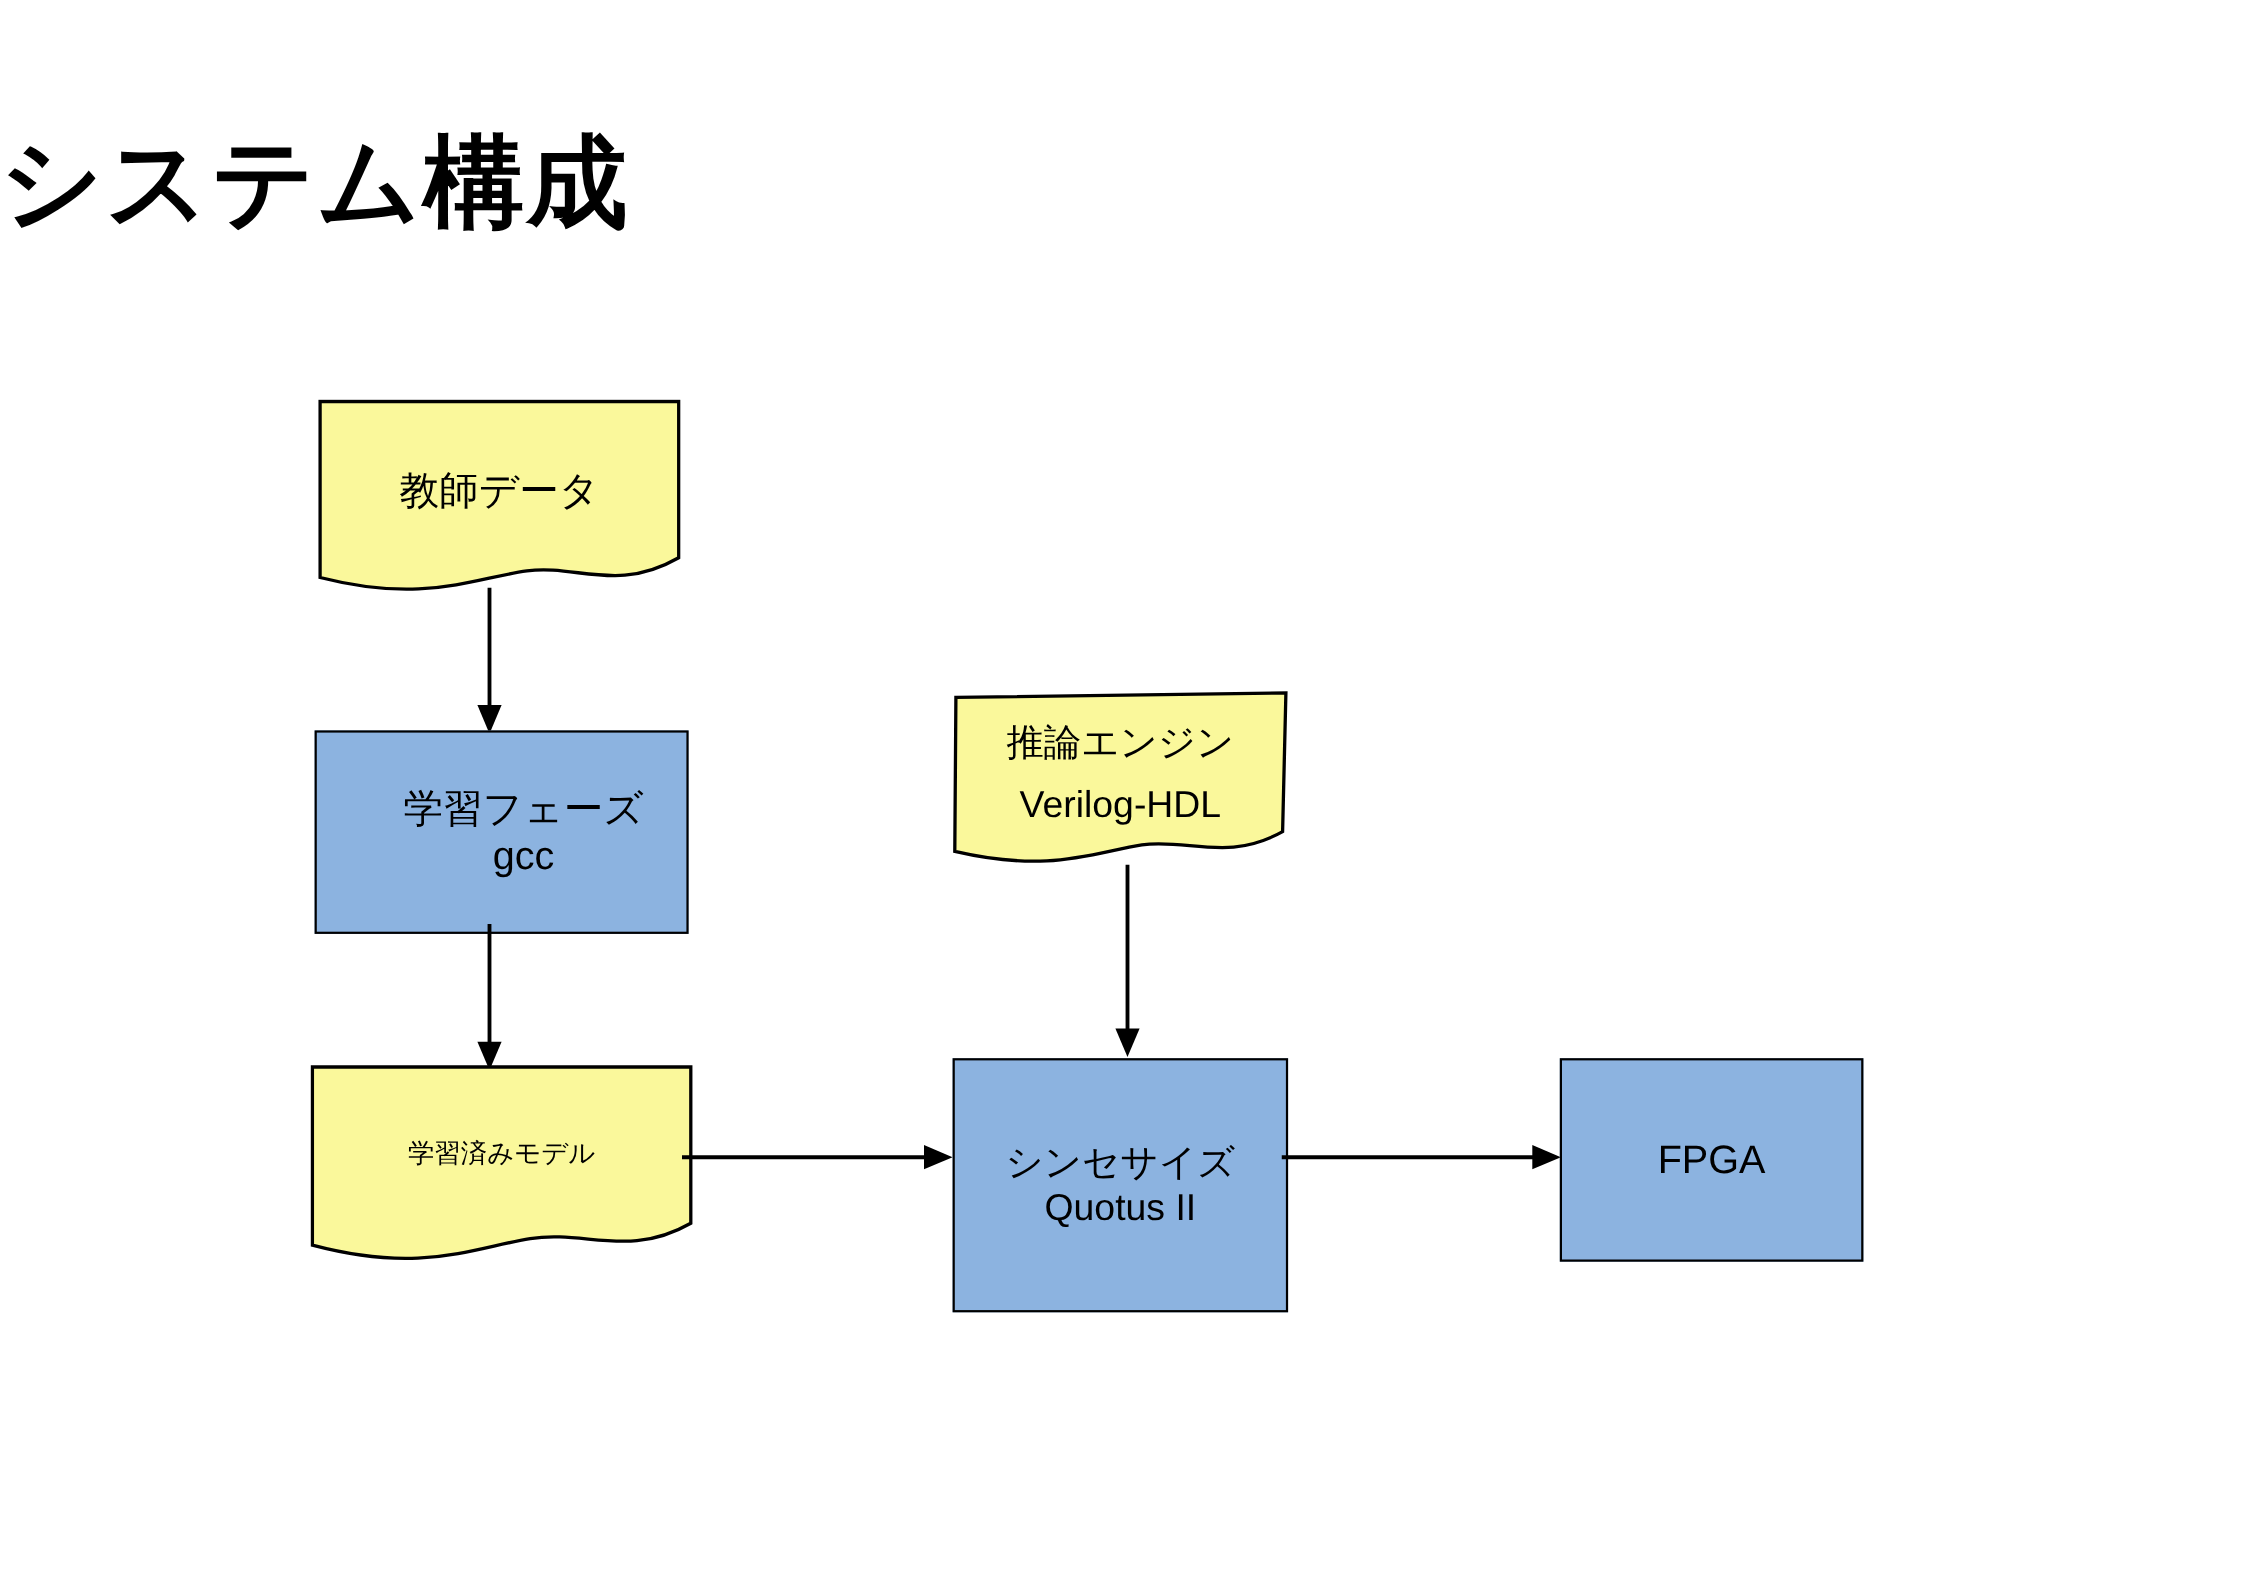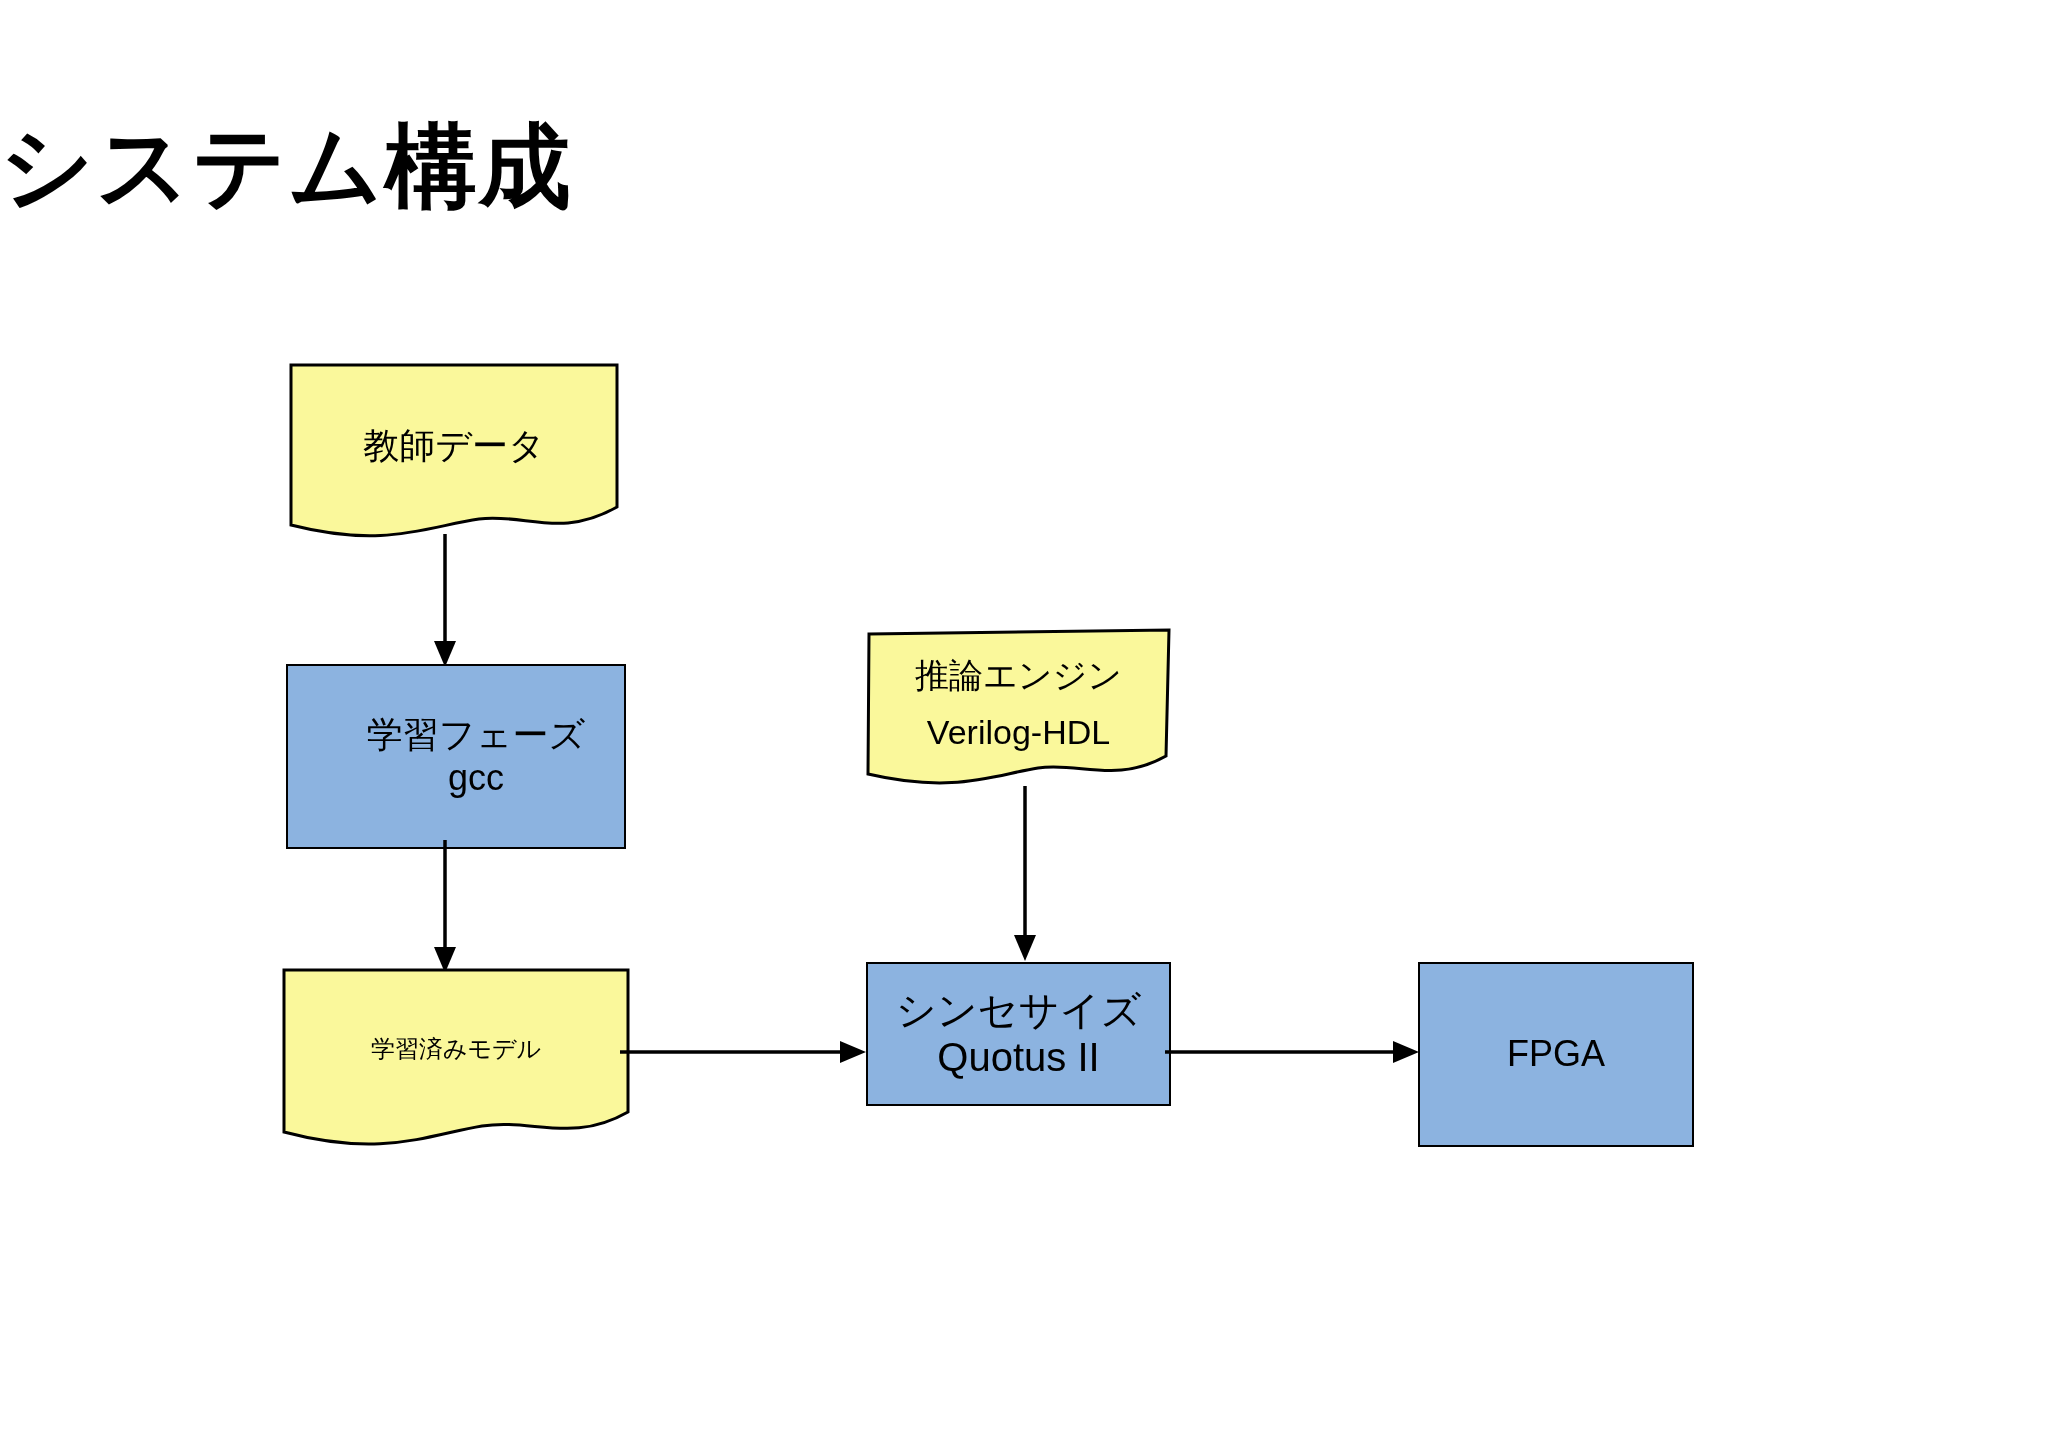--- a/index.html
+++ b/index.html
@@ -89,22 +89,22 @@
   }
   #node-trained-model .labelwrap { margin-top: -22px; }
 
   #node-inference-engine {
     left: 866px; top: 628px; width: 305px; height: 165px;
     font-size: 34px;
   }
   #node-inference-engine .labelwrap { margin-top: -14px; gap: 16px; }
 
   #node-synthesize {
-    left: 866px; top: 962px; width: 305px; height: 144px;
-    font-size: 40px;
+    left: 866px; top: 962px; width: 305px; height: 231px;
+    font-size: 34px;
   }
 
   #node-fpga {
     left: 1418px; top: 962px; width: 276px; height: 185px;
     font-size: 36px;
   }
 
   
   .connector { position: absolute; }
   .connector svg { display: block; }

